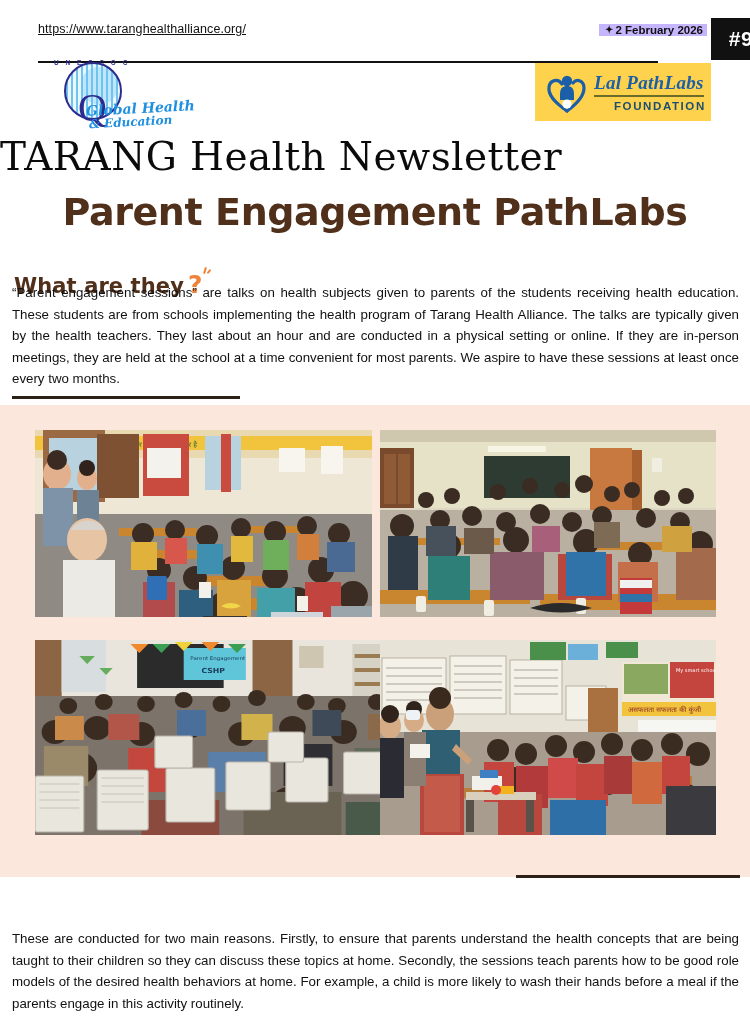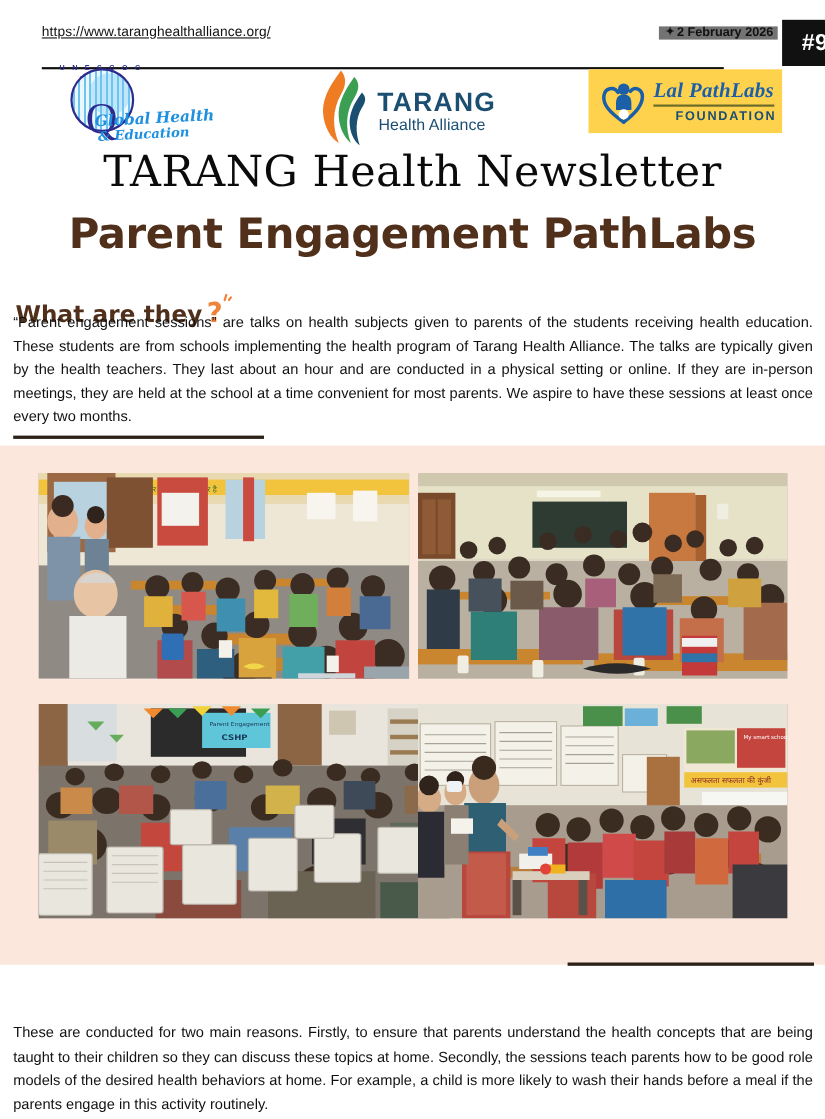--- a/index.html
+++ b/index.html
@@ -16,21 +16,21 @@
   .top-bar{position:absolute;left:0;top:18px;width:750px;height:42px;}
   .site-url{
     position:absolute;left:38px;top:22px;font-size:12.5px;letter-spacing:.1px;
     color:#111;white-space:nowrap;
   }
   .top-rule{
     position:absolute;left:38px;top:43px;width:620px;height:2px;background:#111;
   }
   .date-wrap{
     position:absolute;right:82px;top:24px;font-size:11.5px;font-weight:bold;
-    color:#111;white-space:nowrap;background:#737373;padding:0 4px 0 6px;
+    color:#111;white-space:nowrap;background:#c4b5fd;padding:0 4px 0 6px;
   }
   .date-mark{font-size:10px;margin-right:2px;display:inline-block;transform:translateY(-1px);}
   .issue-badge{
     position:absolute;right:18px;top:18px;width:60px;height:42px;background:#111;
     color:#fff;font-size:21px;font-weight:bold;display:flex;align-items:center;
     justify-content:center;letter-spacing:.5px;
   }
 
   
   .logos{position:absolute;left:0;top:58px;width:750px;height:78px;}
@@ -85,21 +85,21 @@
     font-style:italic;color:#1b5fa8;font-family:"Liberation Serif",serif;
     letter-spacing:.3px;border-bottom:2px solid #6c6c2a;padding-bottom:1px;
   }
   .lal-sub{
     position:absolute;left:78px;top:36px;font-size:11.5px;font-weight:bold;
     color:#1b4f72;letter-spacing:1.6px;text-align:center;
   }
 
   
   .masthead{
-    position:absolute;left:0;top:134px;width:750px;text-align:center;
+    position:absolute;left:0;top:134px;width:750px;
     font-family:"DejaVu Serif",serif;font-size:39px;color:#0b0b0b;
     letter-spacing:.4px;font-weight:normal;
   }
   .subhead{
     position:absolute;left:0;top:190px;width:750px;text-align:center;
     font-family:"DejaVu Sans",sans-serif;font-size:38px;font-weight:bold;
     color:#51301b;letter-spacing:-.4px;
   }
 
   
@@ -163,29 +163,20 @@
   <div class="logos">
 
     <div class="logo-unesco">
       <div class="unesco-arc">U N E S C O   C H A I R</div>
       <div class="unesco-globe"></div>
       <div class="unesco-q">Q</div>
       <div class="unesco-t1">Global Health</div>
       <div class="unesco-t2">&amp; Education</div>
     </div>
 
-    <div class="logo-tarang">
-      <svg class="flame" viewBox="0 0 48 70">
-        <path d="M22 2 C10 18 4 30 6 44 C8 58 16 66 20 68 C14 54 14 38 22 24 C27 15 27 8 22 2 Z" fill="#ef7c22"></path>
-        <path d="M34 8 C24 22 19 33 20 45 C21 57 27 65 31 68 C26 55 26 40 34 27 C39 19 39 13 34 8 Z" fill="#3a9e53"></path>
-        <path d="M41 22 C33 33 29 42 30 52 C31 62 36 68 39 70 C35 59 35 46 41 36 C45 30 45 26 41 22 Z" fill="#1b4f72"></path>
-      </svg>
-      <div class="tarang-name">TARANG</div>
-      <div class="tarang-sub">Health Alliance</div>
-    </div>
 
     <div class="logo-lal">
       <svg class="lal-heart" viewBox="0 0 42 42">
         <path d="M21 39 C8 30 2 23 3 15 C4 8 12 6 16 12" fill="none" stroke="#1b5fa8" stroke-width="3.2" stroke-linecap="round"></path>
         <path d="M21 39 C32 31 38 24 38 16 C38 9 31 6 27 11" fill="none" stroke="#1b5fa8" stroke-width="3.2" stroke-linecap="round"></path>
         <circle cx="21" cy="9" r="5.2" fill="#1b5fa8"></circle>
         <path d="M14 22 C14 16 17 14 21 14 C25 14 28 16 28 22 L28 28 L14 28 Z" fill="#1b5fa8"></path>
         <circle cx="21" cy="32" r="4.6" fill="#ffffff"></circle>
       </svg>
       <div class="lal-name">Lal PathLabs</div>

